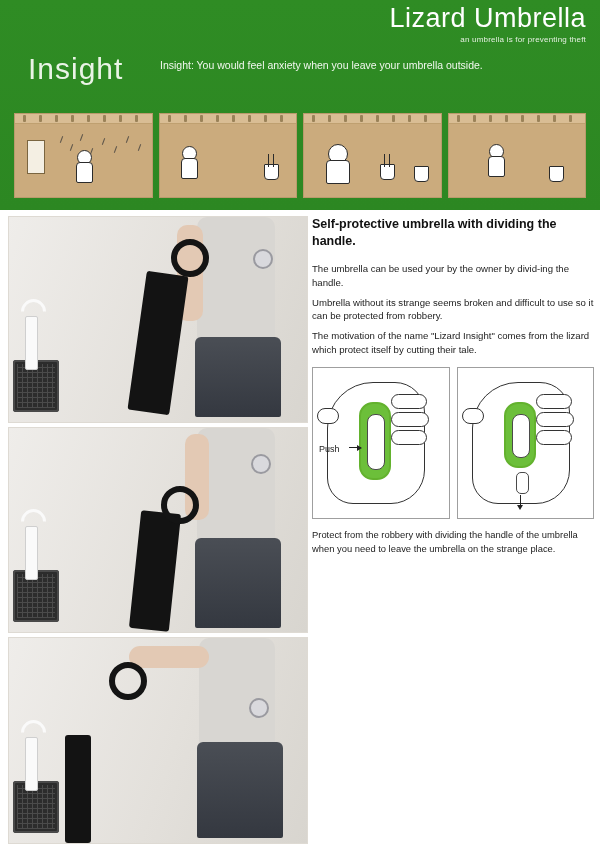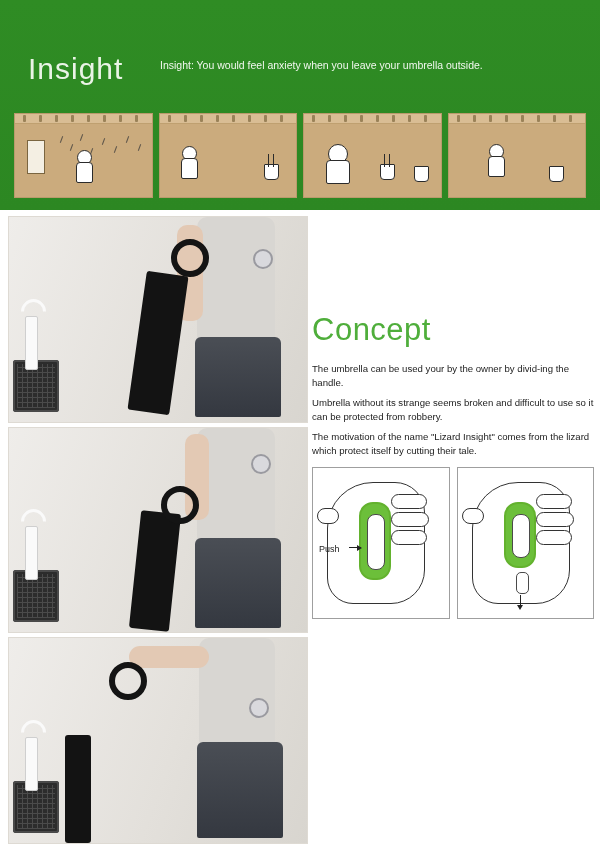--- a/index.html
+++ b/index.html
@@ -210,20 +210,24 @@
     font-size:9.4px;line-height:1.45;color:#1c1c1c;margin-top:9px;
   }
 </style>
 </head>
 <body>
 
 <div class="page">
 
   <div class="banner">
 
+    <div class="brand">
+      <div class="brand-title">Lizard Umbrella</div>
+      <div class="brand-sub">an umbrella is for preventing theft</div>
+    </div>
 
     <div class="insight-word">Insight</div>
 
     <div class="insight-block">
       <div class="insight-line">Insight: You would feel anxiety when you leave your umbrella outside.</div>
     </div>
 
     <div class="strip">
 
       <div class="panel">
@@ -350,22 +354,22 @@
       <div class="jeans" style="left:188px;top:104px;width:86px;height:96px"></div>
       <div class="arm" style="left:120px;top:8px;width:80px;height:22px;border-radius:12px"></div>
       <div class="watch" style="left:240px;top:60px"></div>
       <div class="handle" style="left:100px;top:24px"></div>
     </div>
 
   </div>
 
   <div class="right">
 
-    <div class="concept-title">Concept</div>
-
+
+    <div class="concept-sub">Self-protective umbrella with dividing the handle.</div>
 
     <div class="concept-body">
       <p>The umbrella can be used your by the owner by divid-ing the handle.</p>
       <p>Umbrella without its strange seems broken and difficult to use so it can be protected from robbery.</p>
       <p>The motivation of the name "Lizard Insight" comes from the lizard which protect itself by cutting their tale.</p>
     </div>
 
     <div class="diagrams">
 
       <div class="diagram">
@@ -389,16 +393,17 @@
         <div class="finger" style="left:78px;top:62px;width:34px;height:13px"></div>
         <div class="grip" style="height:62px">
           <div class="grip-inner" style="height:42px"></div>
         </div>
         <div class="drop-piece"></div>
         <div class="drop-arrow"></div>
       </div>
 
     </div>
 
+    <div class="caption">Protect from the robbery with dividing the handle of the umbrella when you need to leave the umbrella on the strange place.</div>
 
   </div>
 
 </div>
 
 </body></html>

